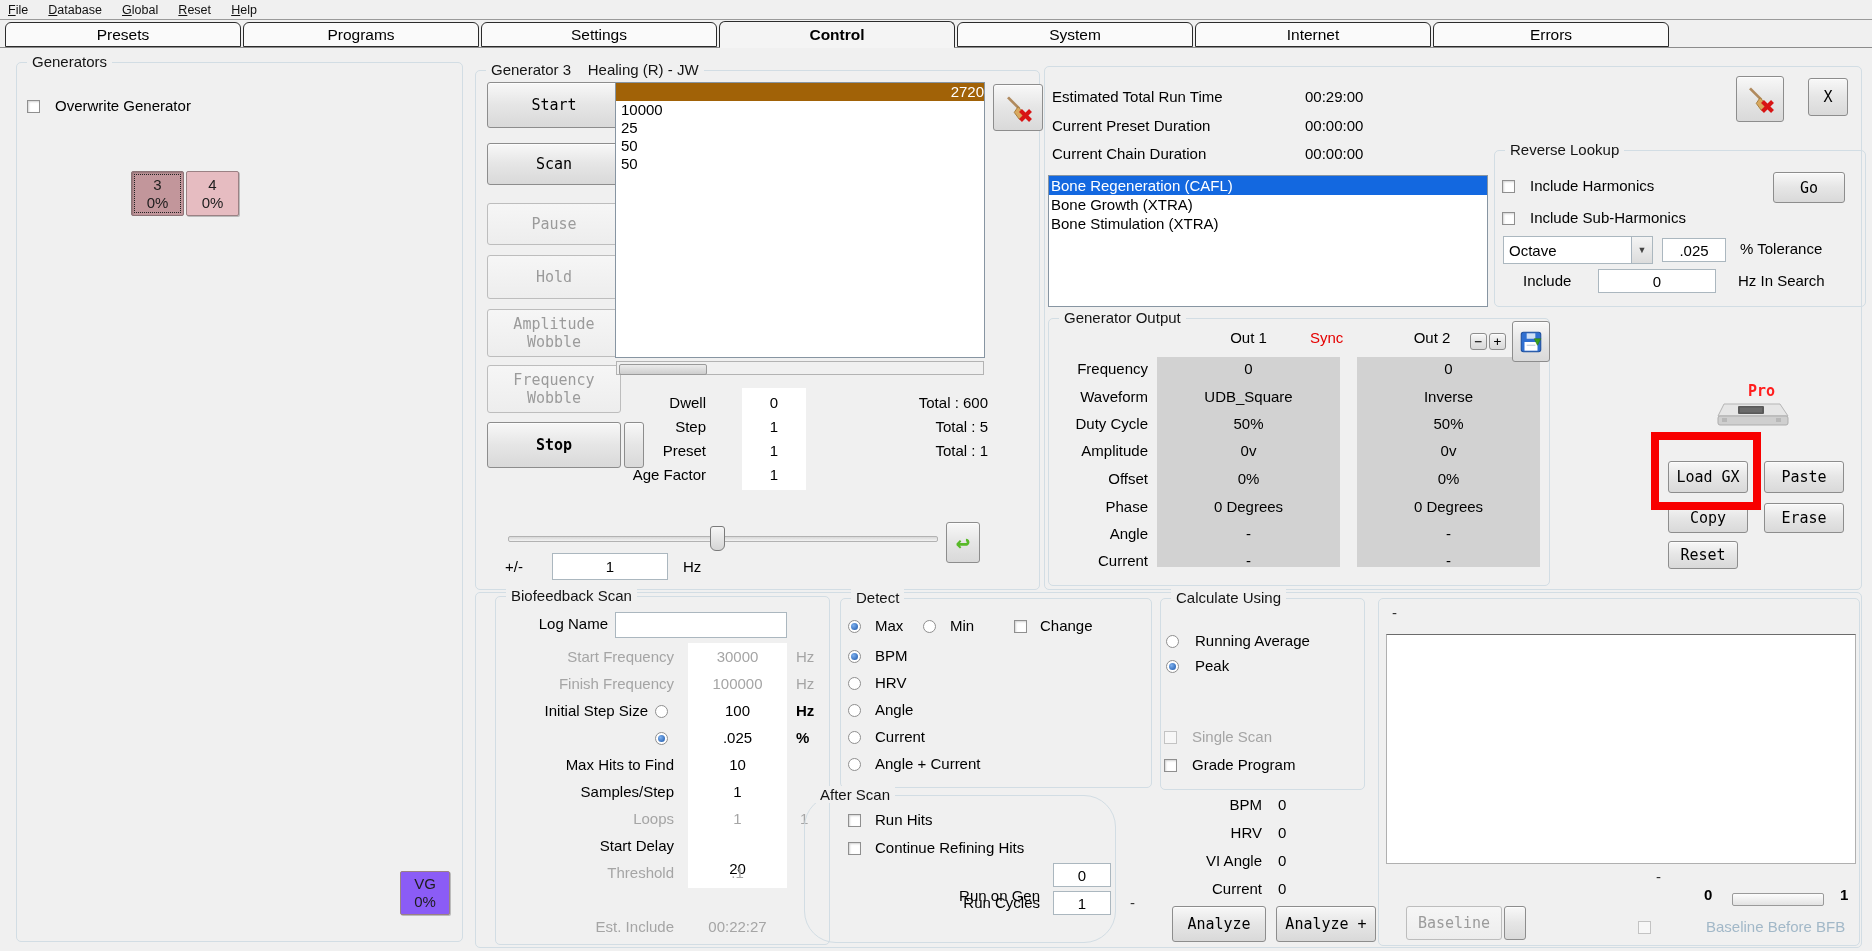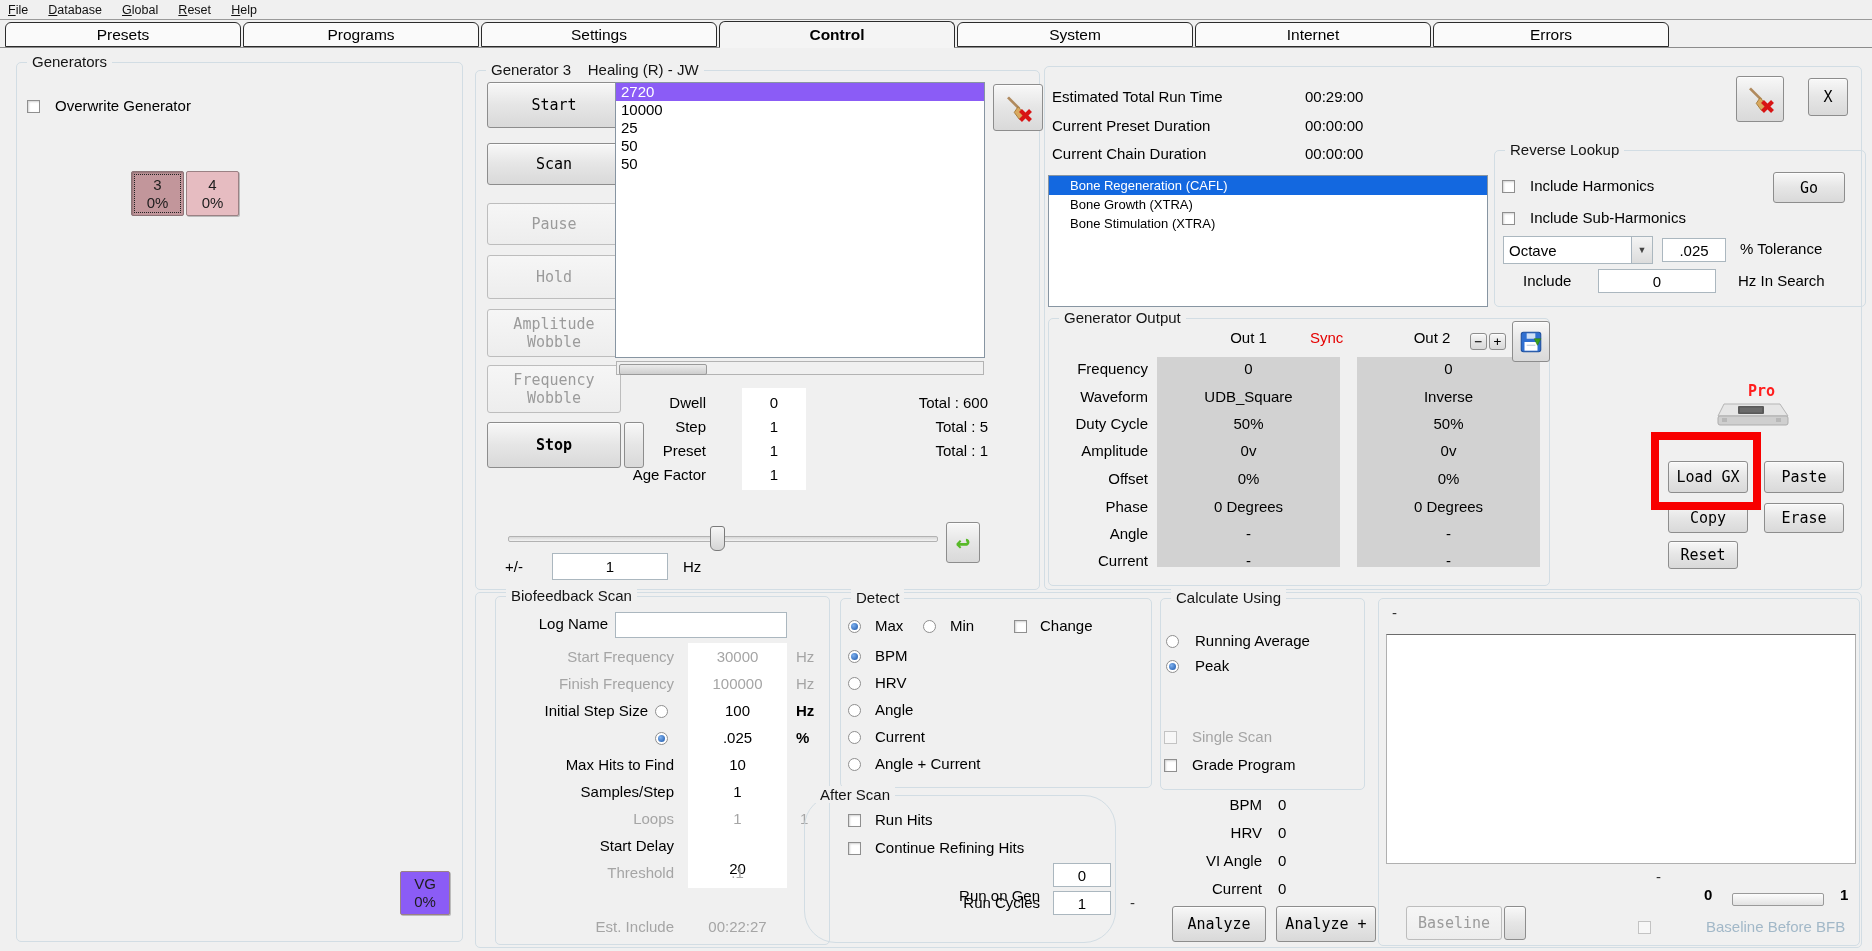--- a/index.html
+++ b/index.html
@@ -38,22 +38,22 @@
   .btn.dis{color:#9b9b9b;border-color:#bdbdbd;background:linear-gradient(#f6f6f6,#ededed);box-shadow:none;}
   .btn.bold{font-weight:bold;}
 
   .inp{position:absolute;background:#fff;border:1px solid #abb7bf;box-sizing:border-box;
        display:flex;align-items:center;justify-content:center;font-size:15px;}
   .inp.left{justify-content:flex-start;padding-left:5px;}
   .whitebox{position:absolute;background:#fff;}
 
   .listbox{position:absolute;background:#fff;border:1px solid #8795a2;box-sizing:border-box;overflow:hidden;}
   .li{height:18px;line-height:18px;padding-left:5px;font-size:15px;}
-  .li.sel{background:#8b5cf6;color:#fff;}
-  .pli{height:19px;line-height:19px;padding-left:21px;font-size:13px;}
+  .li.sel{background:#a16207;color:#fff;text-align:right;}
+  .pli{height:19px;line-height:19px;padding-left:2px;font-size:15px;}
   .pli.sel{background:#1368e0;color:#fff;}
 
   .cb{position:absolute;width:13px;height:13px;background:#fff;border:1px solid #8f8f8f;
       box-sizing:border-box;box-shadow:inset 1px 1px 2px rgba(0,0,0,.18);}
   .cb.dis{border-color:#c3c3c3;background:#f7f7f7;box-shadow:none;}
   .rb{position:absolute;width:13px;height:13px;border-radius:50%;background:#fff;
       border:1px solid #8f8f8f;box-sizing:border-box;}
   .rb.on::after{content:"";position:absolute;left:2px;top:2px;width:7px;height:7px;border-radius:50%;
       background:radial-gradient(circle at 35% 35%,#7db0ef,#1b56a8);}
 

